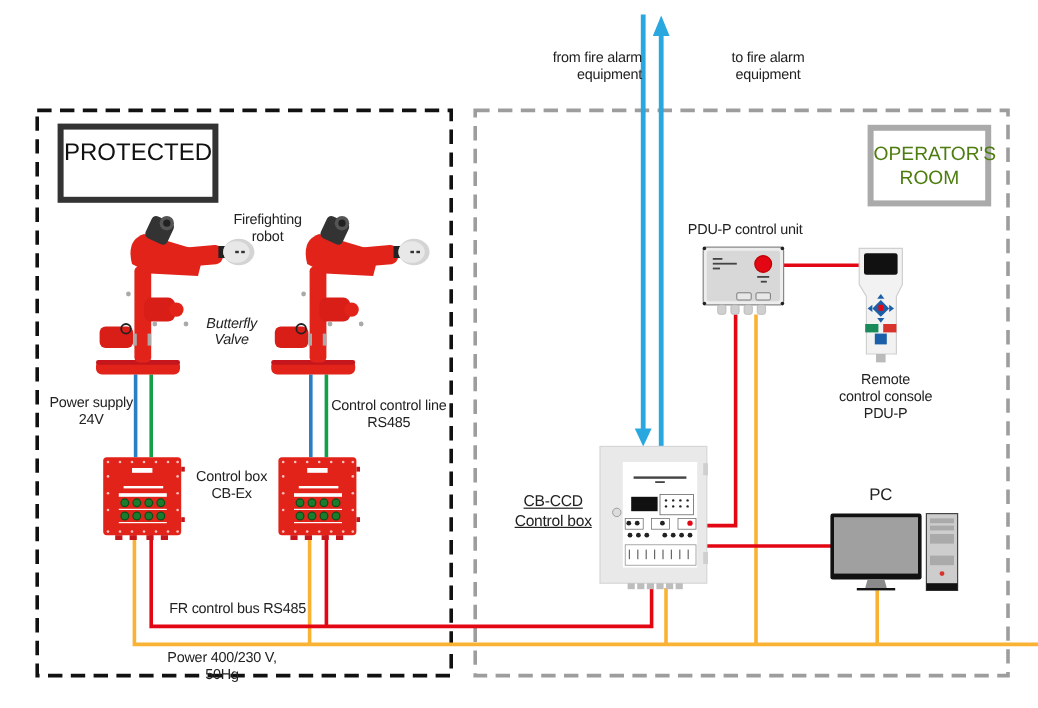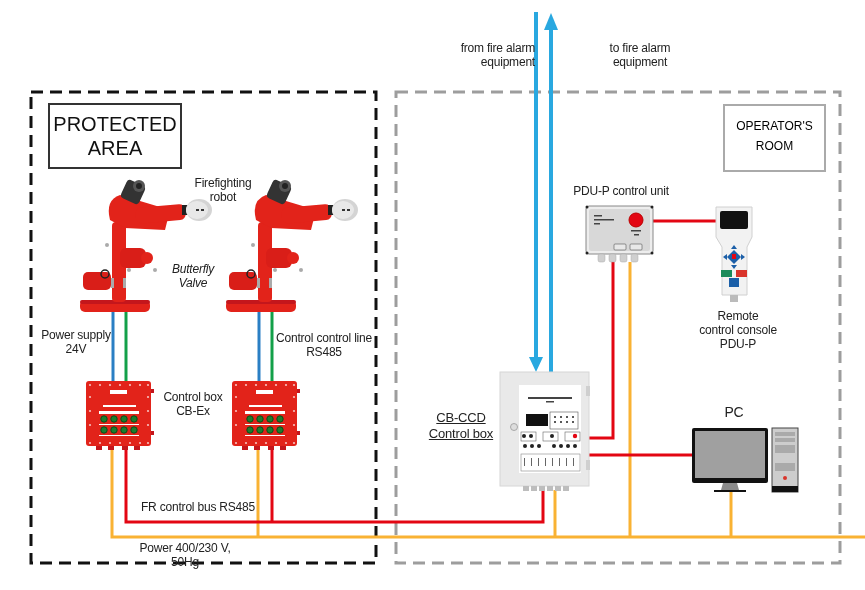--- a/index.html
+++ b/index.html
@@ -1,21 +1,21 @@
 <!DOCTYPE html>
 <html><head>
 <meta charset="utf-8">
 <style>
   html, body { margin: 0; padding: 0; background: #ffffff; }
   body { width: 865px; height: 590px; position: relative; overflow: hidden; font-family: "Liberation Sans", sans-serif; }
   svg#diagram { position: absolute; left: 0; top: 0; }
   .lbl { position: absolute; font-size: 12px; color: #222; text-align: center; line-height: 14px; font-family: "Liberation Sans", sans-serif; letter-spacing: -0.2px; }
-  .zone-title { position: absolute; border: 2px solid #15803d; text-align: center; font-size: 20px; line-height: 24px; padding-top: 7px; box-sizing: border-box; font-family: "Liberation Sans", sans-serif; }
+  .zone-title { position: absolute; border: 5px solid #15803d; text-align: center; font-size: 20px; line-height: 24px; padding-top: 7px; box-sizing: border-box; font-family: "Liberation Sans", sans-serif; }
   .zone-title.prot { left: 48px; top: 103px; width: 134px; height: 66px; color: #111; border-color: #333; }
-  .zone-title.oper { left: 723px; top: 104px; width: 103px; height: 68px; color: #000000; border-color: #aaa; font-size: 12px; line-height: 20px; padding-top: 10px; }
+  .zone-title.oper { left: 723px; top: 104px; width: 103px; height: 68px; color: #4d7c0f; border-color: #aaa; font-size: 16px; line-height: 20px; padding-top: 10px; }
 </style>
 </head>
 <body>
 
 <svg id="diagram" width="865" height="590" viewBox="0 0 865 590">
 
   <rect x="31" y="92" width="345" height="471" fill="none" stroke="#111" stroke-width="3" stroke-dasharray="12,7"></rect>
   <rect x="396" y="92" width="444" height="471" fill="none" stroke="#9d9d9d" stroke-width="3" stroke-dasharray="12,7"></rect>
 
   <g>
@@ -251,21 +251,20 @@
     <rect x="83" y="10" width="20" height="4" fill="#aaa"></rect>
     <rect x="83" y="17" width="20" height="8" fill="#aaa"></rect>
     <rect x="83" y="35" width="20" height="8" fill="#aaa"></rect>
     <circle cx="93" cy="50" r="2" fill="#d9342b"></circle>
     <rect x="80" y="58" width="26" height="6" fill="#111"></rect>
   </g>
 </svg>
 
 <div class="zone-title prot">
   <div>PROTECTED</div>
-  <div>AREA</div>
 </div>
 <div class="zone-title oper">
   <div>OPERATOR'S</div>
   <div>ROOM</div>
 </div>
 
 <div class="lbl" style="left:435px;top:41px;width:100px;text-align:right;">
   <div>from fire alarm</div>
   <div>equipment</div>
 </div>

